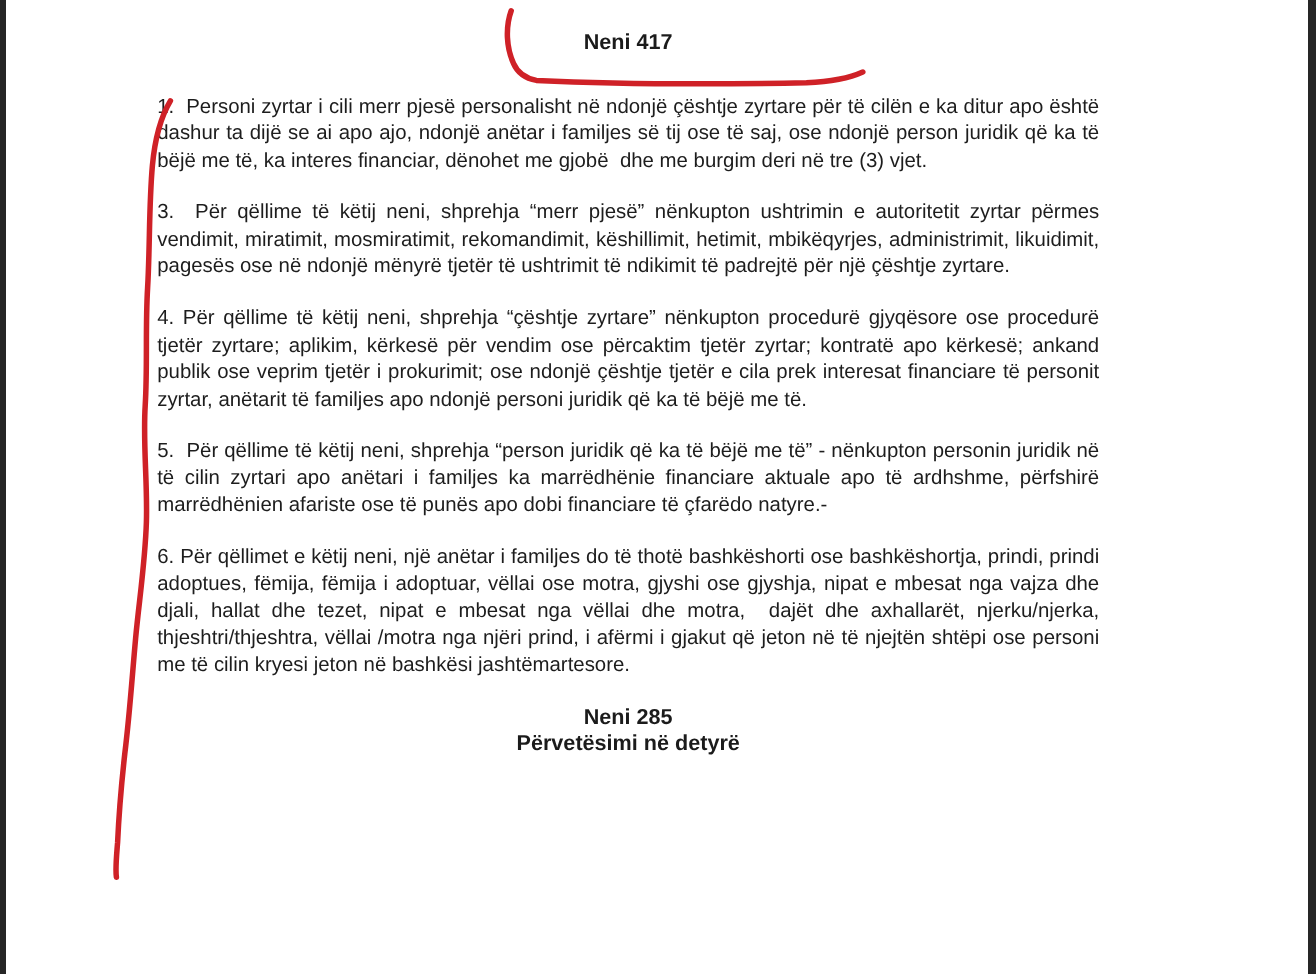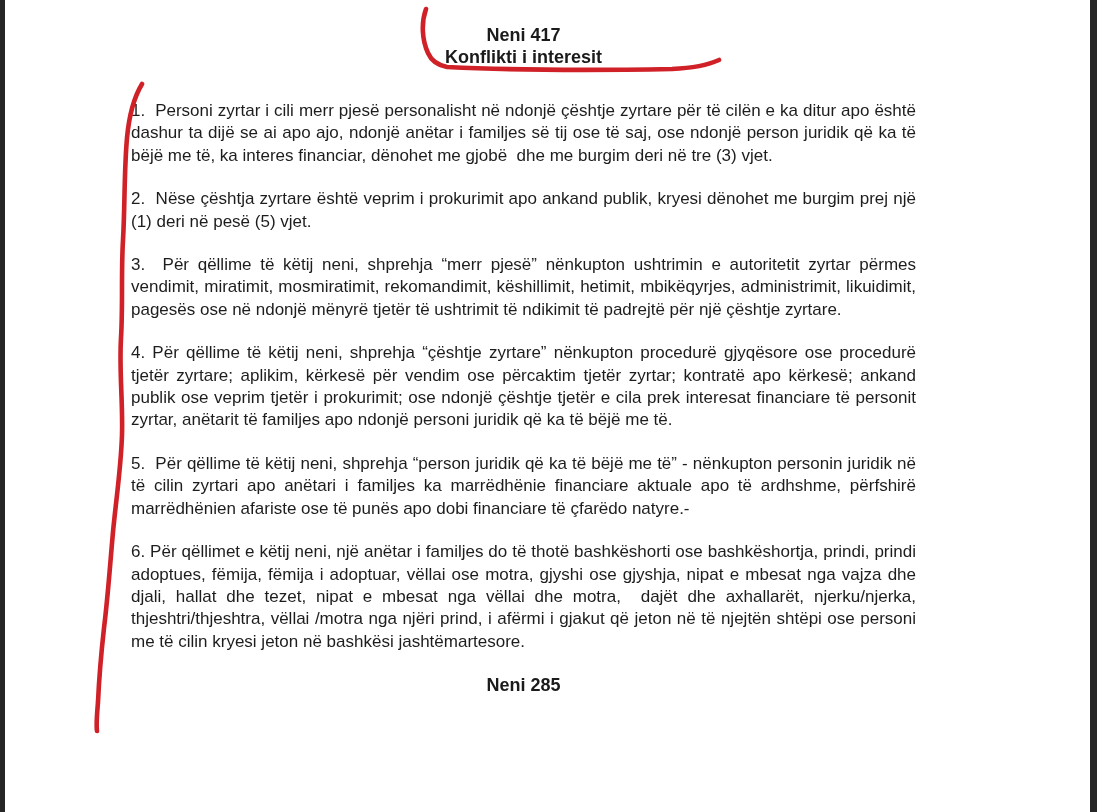--- a/index.html
+++ b/index.html
@@ -70,37 +70,36 @@
 
 <div class="page">
 
   <div class="edge edge-left"></div>
   <div class="edge edge-right"></div>
 
   <div class="content">
 
     <div class="article-heading first">
       <div>Neni 417</div>
-      <div>Konflikti i interesit</div>
     </div>
 
     <p class="para">1.&nbsp; Personi zyrtar i cili merr pjesë personalisht në ndonjë çështje zyrtare për të cilën e ka ditur apo është dashur ta dijë se ai apo ajo, ndonjë anëtar i familjes së tij ose të saj, ose ndonjë person juridik që ka të bëjë me të, ka interes financiar, dënohet me gjobë&nbsp; dhe me burgim deri në tre (3) vjet.</p>
 
-    <p class="para">2.&nbsp; Nëse çështja zyrtare është veprim i prokurimit apo ankand publik, kryesi dënohet me burgim prej një (1) deri në pesë (5) vjet.</p>
 
     <p class="para">3.&nbsp; Për qëllime të këtij neni, shprehja “merr pjesë” nënkupton ushtrimin e autoritetit zyrtar përmes vendimit, miratimit, mosmiratimit, rekomandimit, këshillimit, hetimit, mbikëqyrjes, administrimit, likuidimit, pagesës ose në ndonjë mënyrë tjetër të ushtrimit të ndikimit të padrejtë për një çështje zyrtare.</p>
 
     <p class="para">4. Për qëllime të këtij neni, shprehja “çështje zyrtare” nënkupton procedurë gjyqësore ose procedurë tjetër zyrtare; aplikim, kërkesë për vendim ose përcaktim tjetër zyrtar; kontratë apo kërkesë; ankand publik ose veprim tjetër i prokurimit; ose ndonjë çështje tjetër e cila prek interesat financiare të personit zyrtar, anëtarit të familjes apo ndonjë personi juridik që ka të bëjë me të.</p>
 
     <p class="para">5.&nbsp; Për qëllime të këtij neni, shprehja “person juridik që ka të bëjë me të” - nënkupton personin juridik në të cilin zyrtari apo anëtari i familjes ka marrëdhënie financiare aktuale apo të ardhshme, përfshirë marrëdhënien afariste ose të punës apo dobi financiare të çfarëdo natyre.-</p>
 
     <p class="para">6. Për qëllimet e këtij neni, një anëtar i familjes do të thotë bashkëshorti ose bashkëshortja, prindi, prindi adoptues, fëmija, fëmija i adoptuar, vëllai ose motra, gjyshi ose gjyshja, nipat e mbesat nga vajza dhe djali, hallat dhe tezet, nipat e mbesat nga vëllai dhe motra,&nbsp; dajët dhe axhallarët, njerku/njerka, thjeshtri/thjeshtra, vëllai /motra nga njëri prind, i afërmi i gjakut që jeton në të njejtën shtëpi ose personi me të cilin kryesi jeton në bashkësi jashtëmartesore.</p>
 
     <div class="article-heading second">
       <div>Neni 285</div>
+      <div>Përvetësimi në detyrë</div>
     </div>
 
 
   </div>
 
   <svg class="annotations" viewBox="0 0 1097 812" xmlns="http://www.w3.org/2000/svg">
     <path d="M426 9
              C421 23 422 40 428 53
              C431 60 437 65 447 67
              C530 71 618 70 672 69

